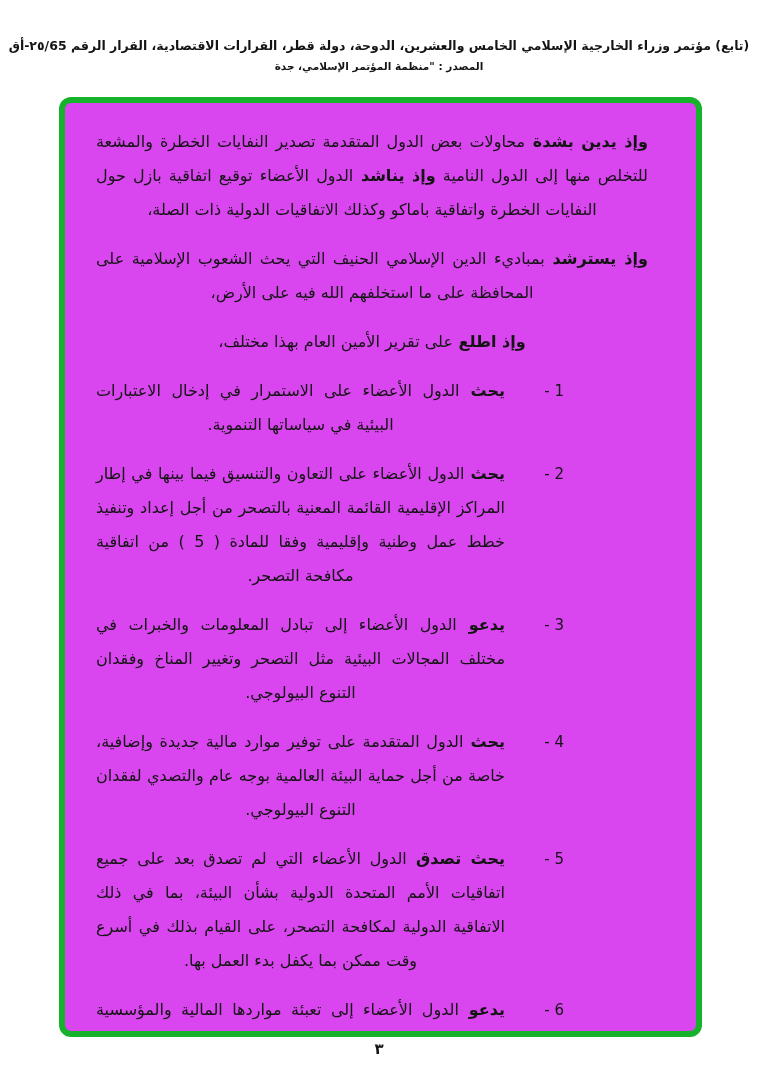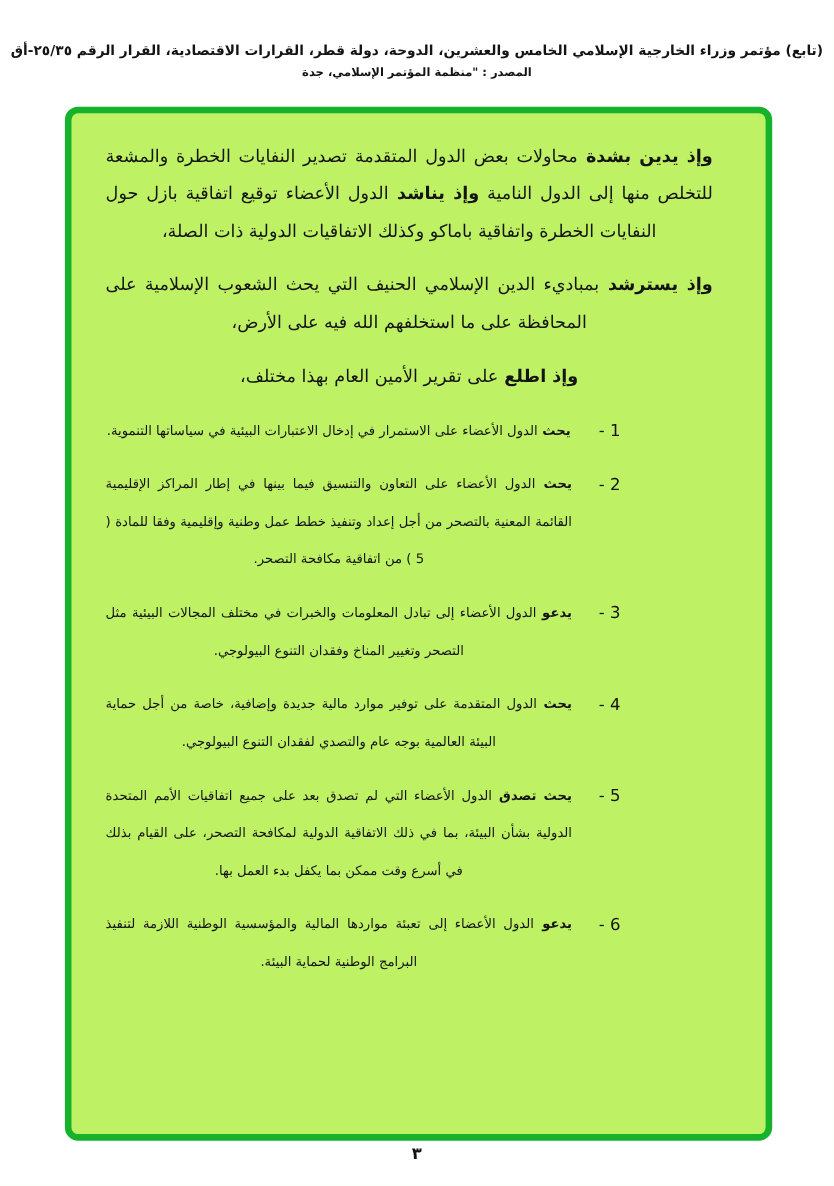--- a/index.html
+++ b/index.html
@@ -36,21 +36,21 @@
   }
   .green-box {
     position: absolute;
     left: 59px;
     top: 97px;
     width: 643px;
     height: 940px;
     box-sizing: border-box;
     border: 6px solid #17b22c;
     border-radius: 12px;
-    background: #bef264;
+    background: #d946ef;
   }
   .content {
     position: absolute;
     inset: 0;
     padding: 22px 48px 10px 31px;
     direction: rtl;
     overflow: hidden;
   }
   .para {
     margin: 0 0 15px 0;
@@ -67,43 +67,43 @@
     margin: 0 0 15px 0;
   }
   .item-marker {
     flex: 0 0 36px;
     font-size: 15px;
     line-height: 34px;
     text-align: right;
   }
   .item-text {
     flex: 1;
-    margin-right: 8px;
-    font-size: 12px;
+    margin-right: 23px;
+    font-size: 16px;
     line-height: 34px;
     text-align: justify;
     text-align-last: center;
   }
   .b { font-weight: bold; }
   .page-number {
     position: absolute;
     top: 1040px;
     left: 0;
     width: 758px;
     text-align: center;
     font-size: 15px;
     font-weight: bold;
     direction: rtl;
   }
 </style>
 </head>
 <body style="color: rgb(20, 20, 20); background: rgb(255, 255, 255);">
 
 <div class="doc-header">
-  <div class="title">(تابع) مؤتمر وزراء الخارجية الإسلامي الخامس والعشرين، الدوحة، دولة قطر، القرارات الاقتصادية، القرار الرقم ٢٥/٣٥-أق</div>
+  <div class="title">(تابع) مؤتمر وزراء الخارجية الإسلامي الخامس والعشرين، الدوحة، دولة قطر، القرارات الاقتصادية، القرار الرقم ٢٥/65-أق</div>
   <div class="source">المصدر :  "منظمة المؤتمر الإسلامي، جدة</div>
 </div>
 
 <div class="green-box" style="border-color: rgb(23, 178, 44);">
   <div class="content" id="doc-content">
       <p class="para"><span class="b">وإذ يدين بشدة </span><span>محاولات بعض الدول المتقدمة تصدير النفايات الخطرة والمشعة للتخلص منها إلى الدول النامية </span><span class="b">وإذ يناشد </span><span>الدول الأعضاء توقيع اتفاقية بازل حول النفايات الخطرة واتفاقية باماكو وكذلك الاتفاقيات الدولية ذات الصلة،</span></p>
       <p class="para"><span class="b">وإذ يسترشد </span><span>بمباديء الدين الإسلامي الحنيف التي يحث الشعوب الإسلامية على المحافظة على ما استخلفهم الله فيه على الأرض،</span></p>
       <p class="para"><span class="b">وإذ اطلع </span><span>على تقرير الأمين العام بهذا مختلف،</span></p>
       <div class="items">
         <div class="item">

